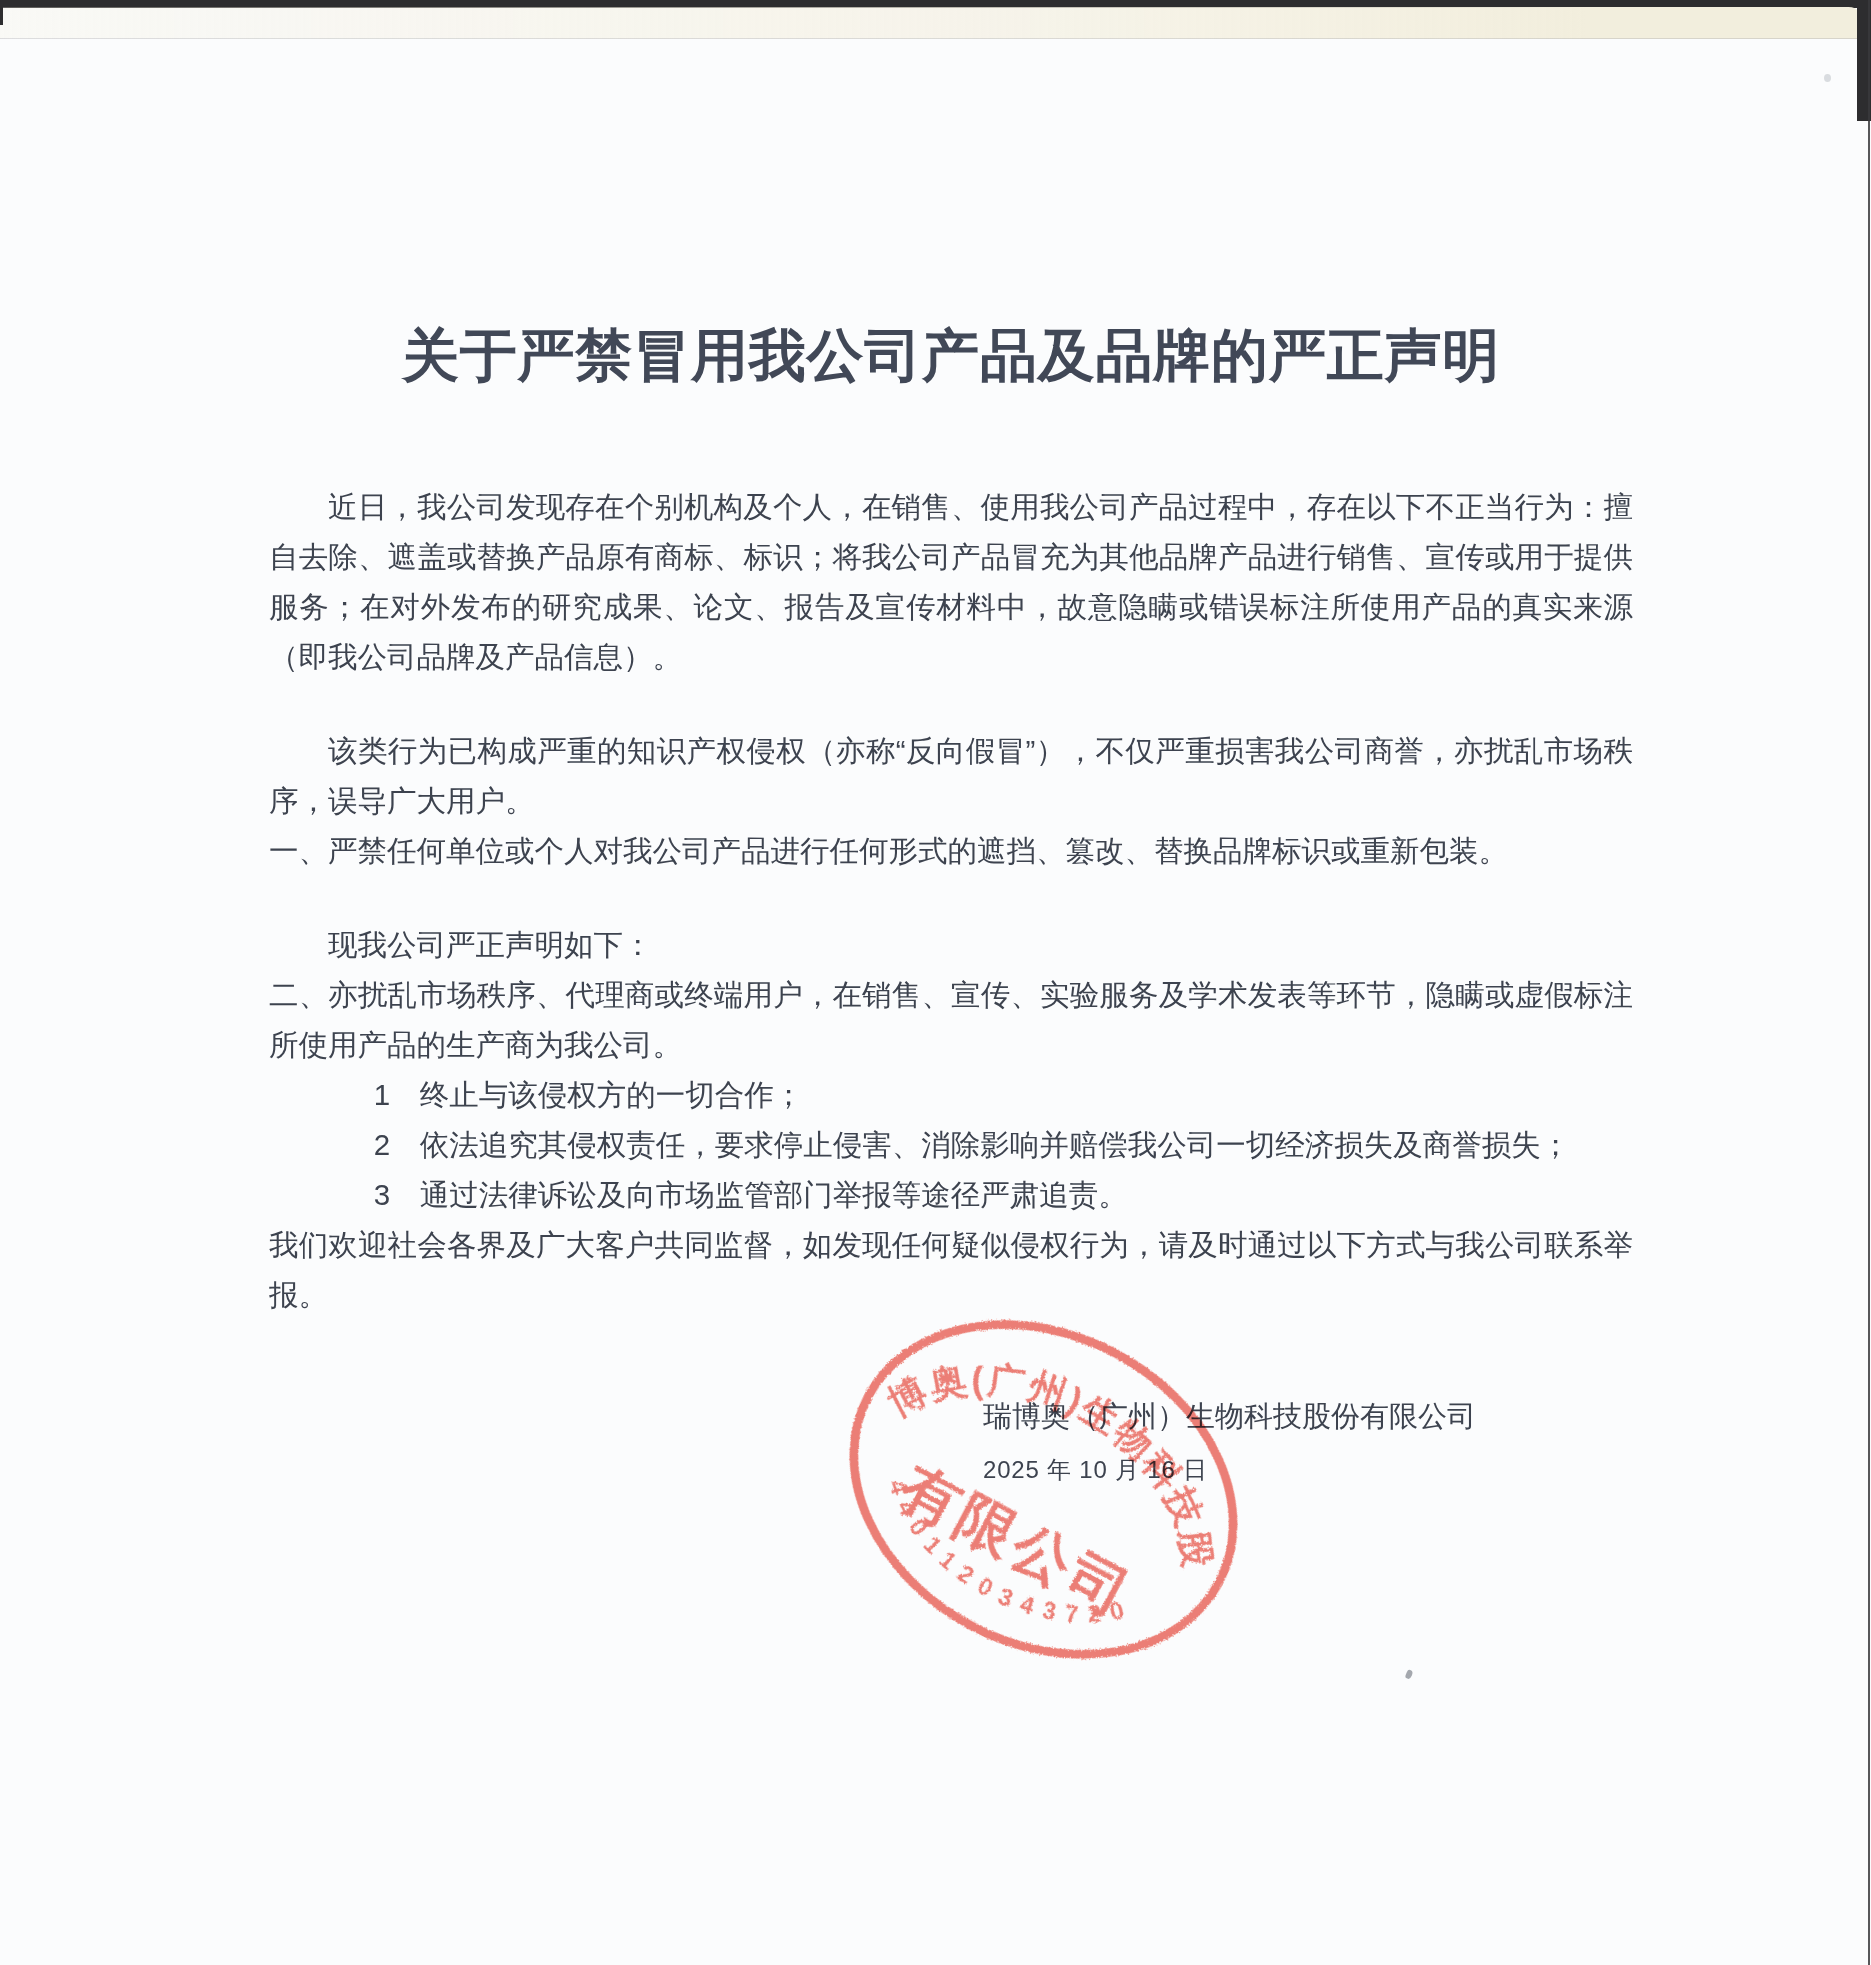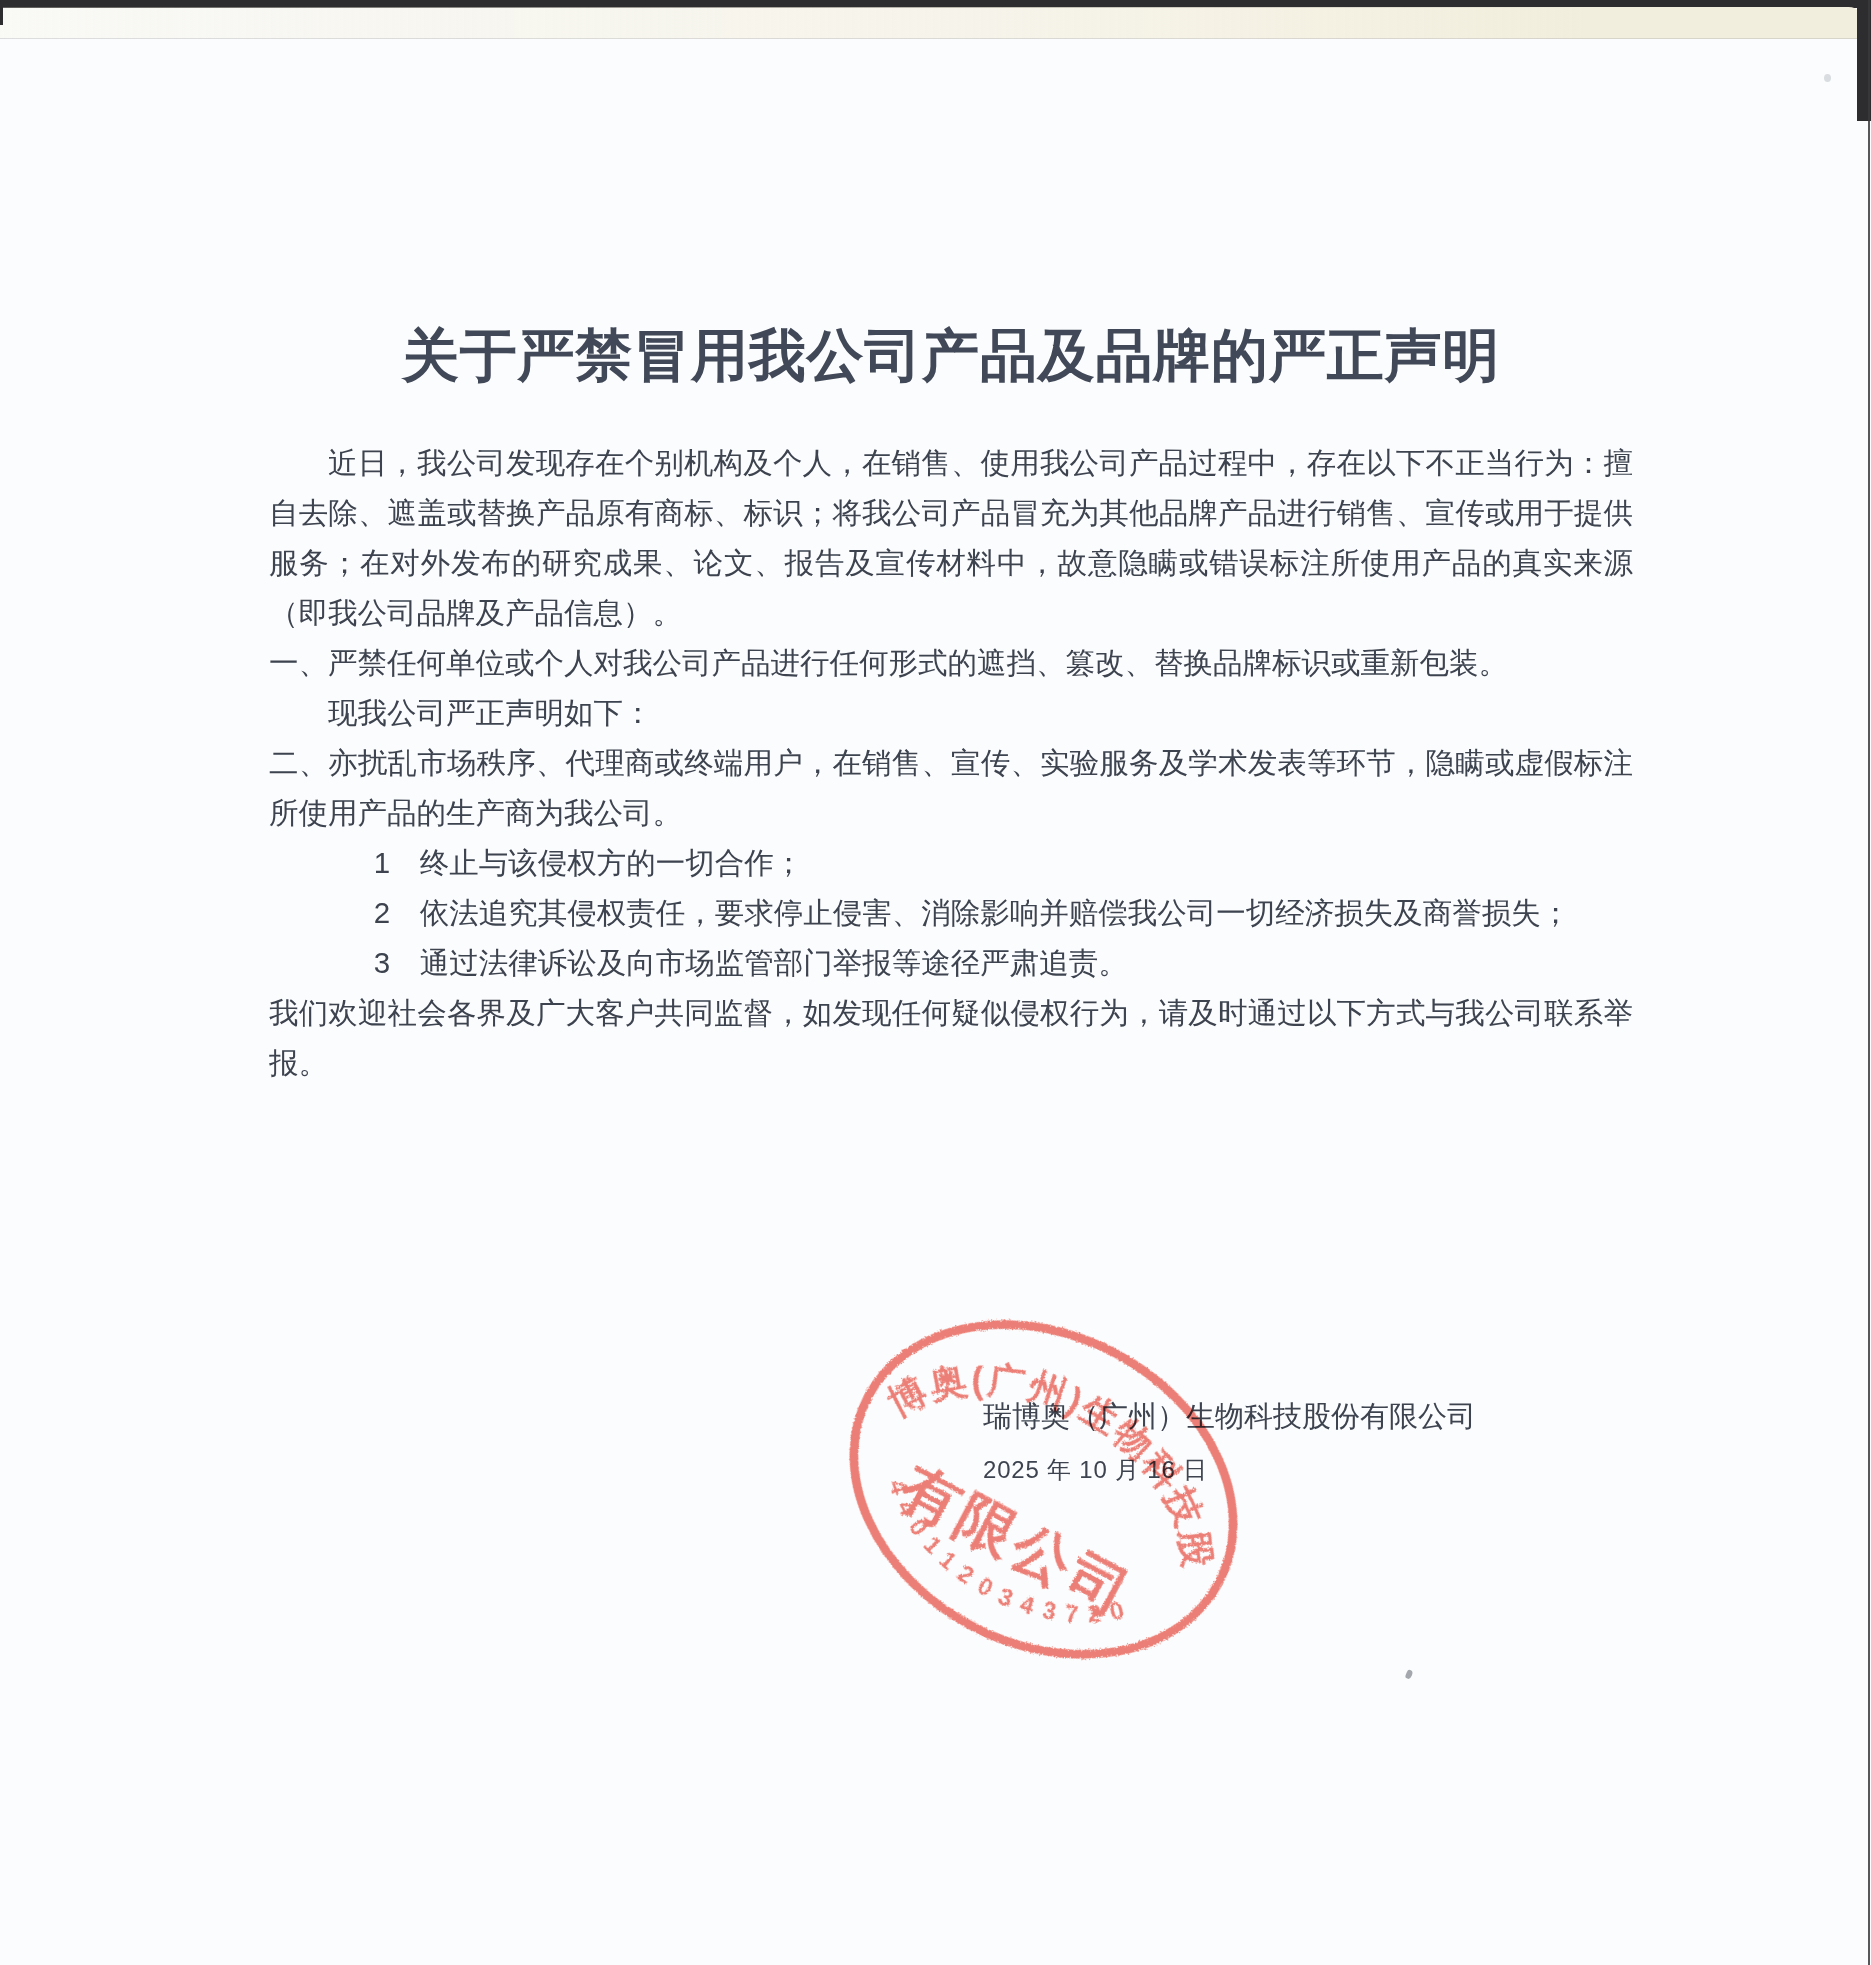--- a/index.html
+++ b/index.html
@@ -29,21 +29,21 @@
   .doc-title {
     position:absolute; left:269px; top:321px; width:1364px;
     text-align:center; font-size:57px; font-weight:700; letter-spacing:0.8px;
     color:#414857; line-height:69px; margin:0;
   }
   .body-block {
     position:absolute; left:269px; top:438px; width:1364px;
     color:#3d434f; font-size:29.5px; line-height:50px;
   }
   .para { margin:0; text-align:justify; text-justify:inter-ideograph; }
-  .p-first { text-indent:2em; }
+  .p-first { text-indent:2em;margin-top:44px; }
   .p-flush { text-indent:0; }
   .p-sub   { text-indent:3.55em; }
 
   .signature {
     position:absolute; left:983px; top:1399px; width:503px;
     color:#3d434f; text-align:left;
   }
   .sig-company { font-size:29px; line-height:34px; white-space:nowrap; }
   .sig-date    { font-size:24px; line-height:33px; margin-top:19.7px; letter-spacing:0.8px; white-space:nowrap; }
 
@@ -65,20 +65,21 @@
   <div class="corner-left"></div>
   <div class="edge-right"></div>
 
   <div class="smudge sm5"></div>
   <div class="smudge sm6"></div>
 
   <h1 class="doc-title">关于严禁冒用我公司产品及品牌的严正声明</h1>
 
   <div class="body-block">
       <p class="para p-first">近日，我公司发现存在个别机构及个人，在销售、使用我公司产品过程中，存在以下不正当行为：擅自去除、遮盖或替换产品原有商标、标识；将我公司产品冒充为其他品牌产品进行销售、宣传或用于提供服务；在对外发布的研究成果、论文、报告及宣传材料中，故意隐瞒或错误标注所使用产品的真实来源（即我公司品牌及产品信息）。</p>
+      <p class="para p-first">该类行为已构成严重的知识产权侵权（亦称“反向假冒”），不仅严重损害我公司商誉，亦扰乱市场秩序，误导广大用户。</p>
       <p class="para p-flush">一、严禁任何单位或个人对我公司产品进行任何形式的遮挡、篡改、替换品牌标识或重新包装。</p>
       <p class="para p-first">现我公司严正声明如下：</p>
       <p class="para p-flush">二、亦扰乱市场秩序、代理商或终端用户，在销售、宣传、实验服务及学术发表等环节，隐瞒或虚假标注所使用产品的生产商为我公司。</p>
       <p class="para p-sub">1　终止与该侵权方的一切合作；</p>
       <p class="para p-sub">2　依法追究其侵权责任，要求停止侵害、消除影响并赔偿我公司一切经济损失及商誉损失；</p>
       <p class="para p-sub">3　通过法律诉讼及向市场监管部门举报等途径严肃追责。</p>
       <p class="para p-flush">我们欢迎社会各界及广大客户共同监督，如发现任何疑似侵权行为，请及时通过以下方式与我公司联系举报。</p>
     </div>
 
   <div class="signature">

